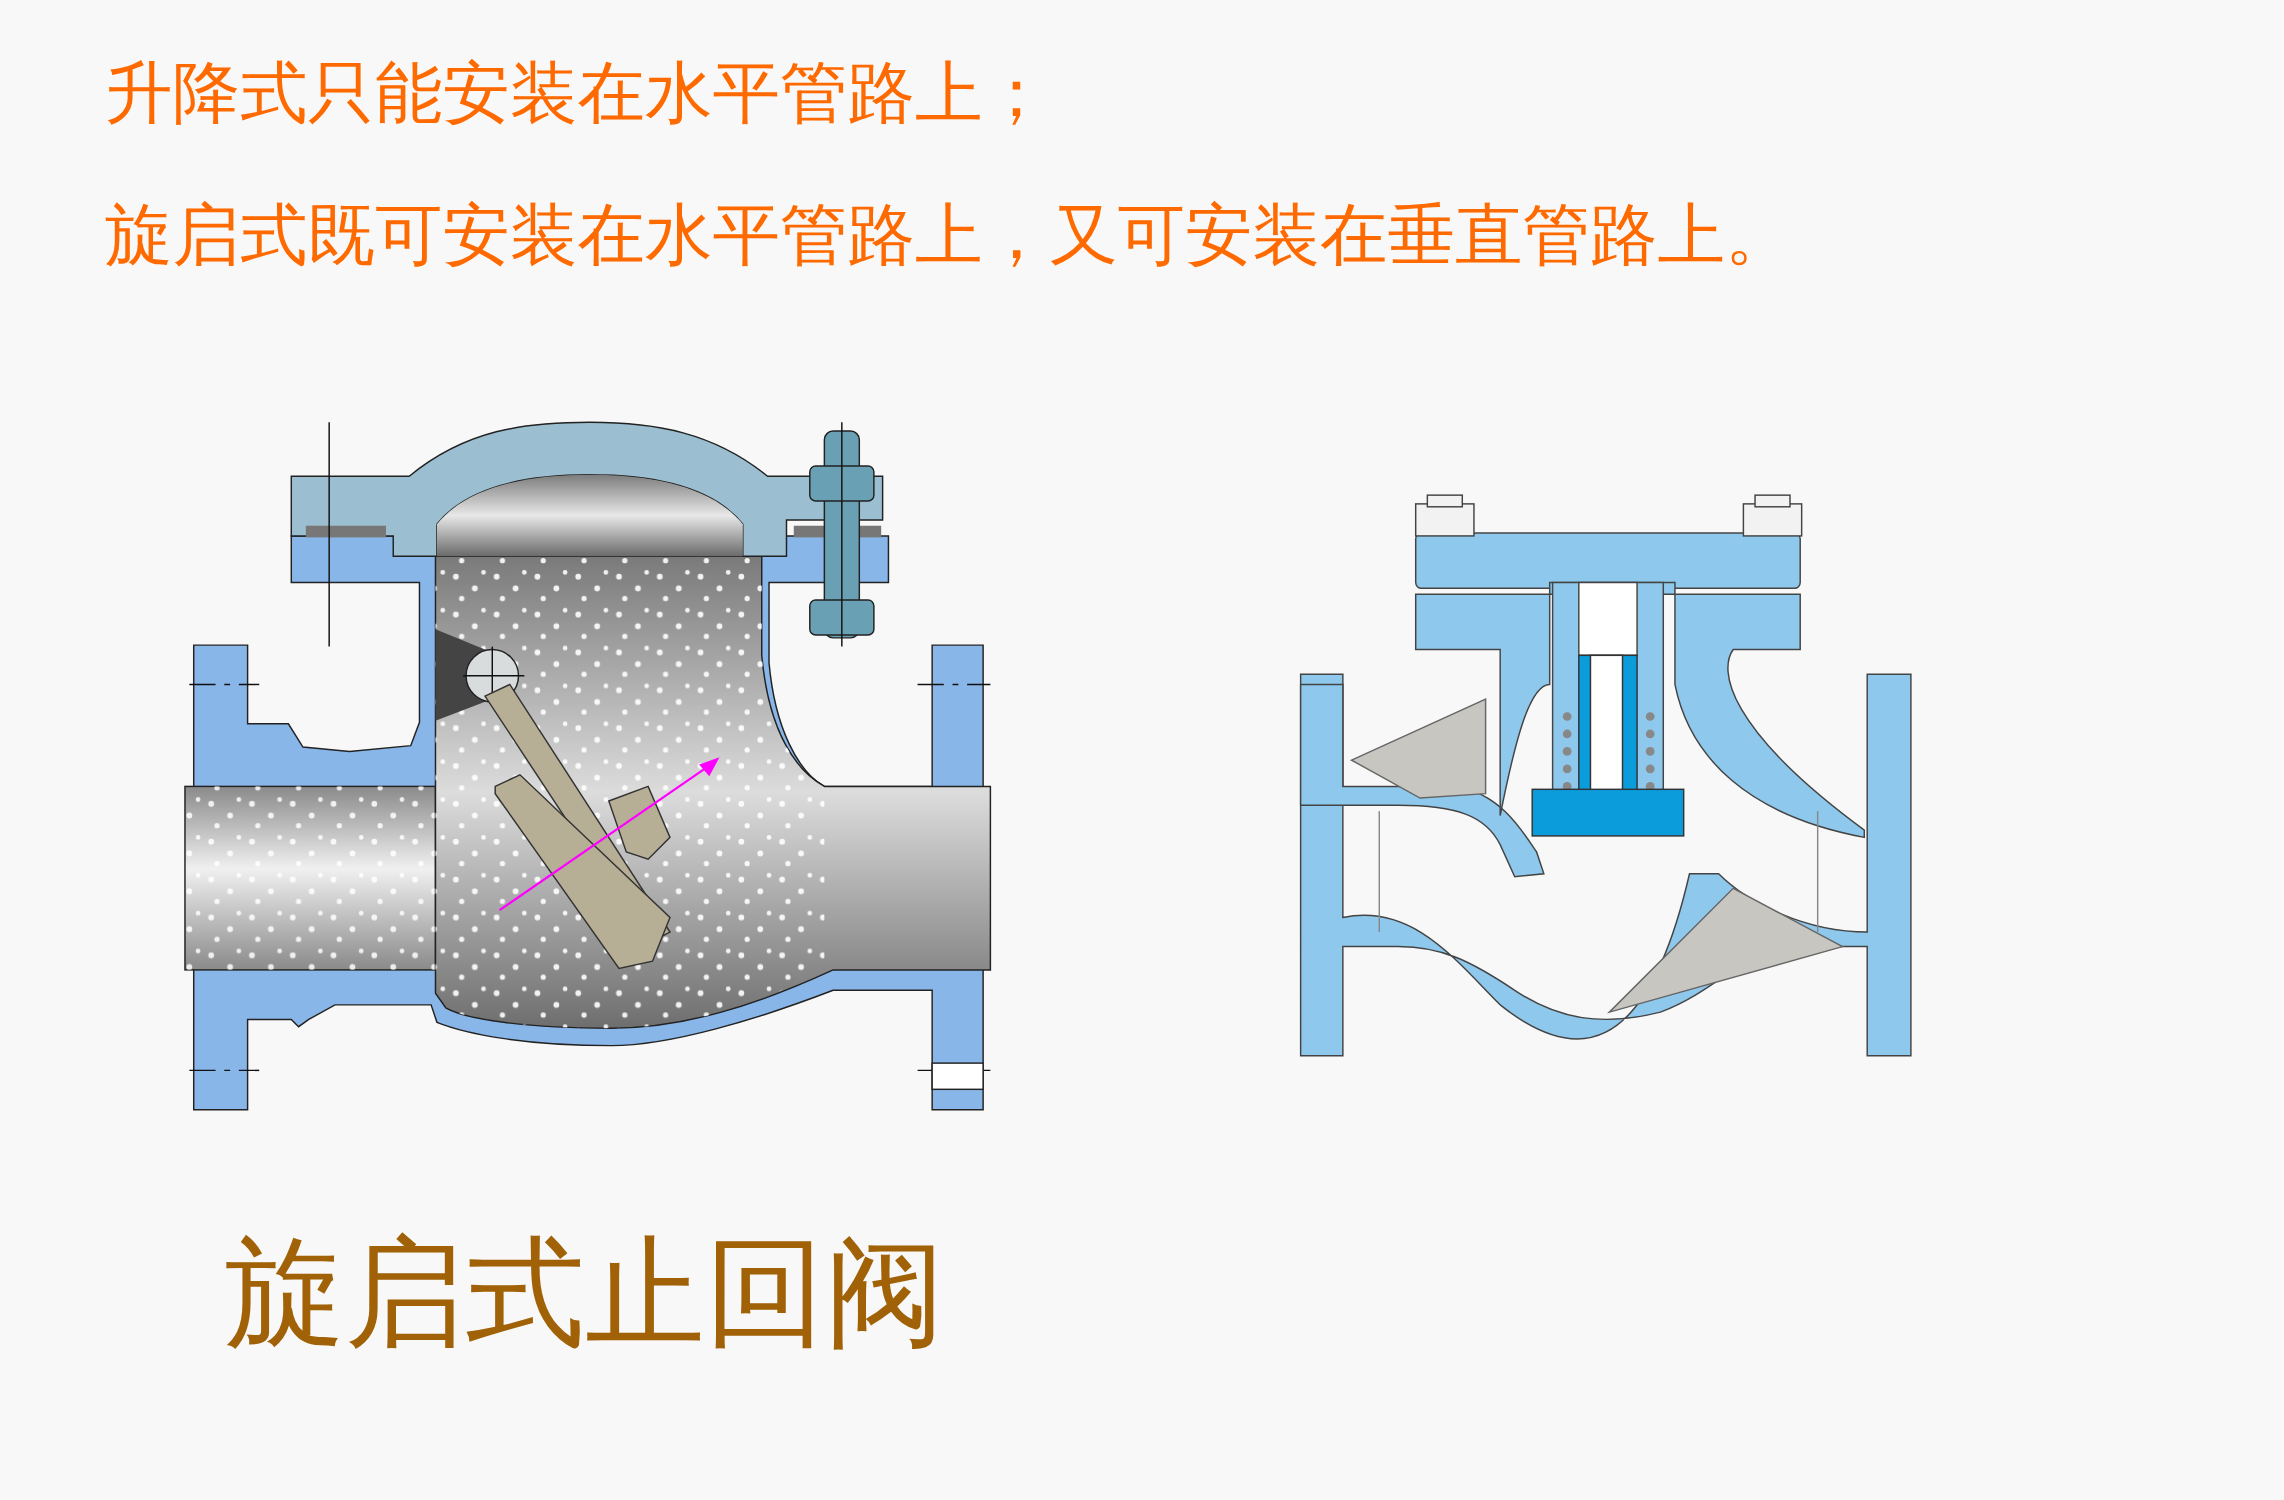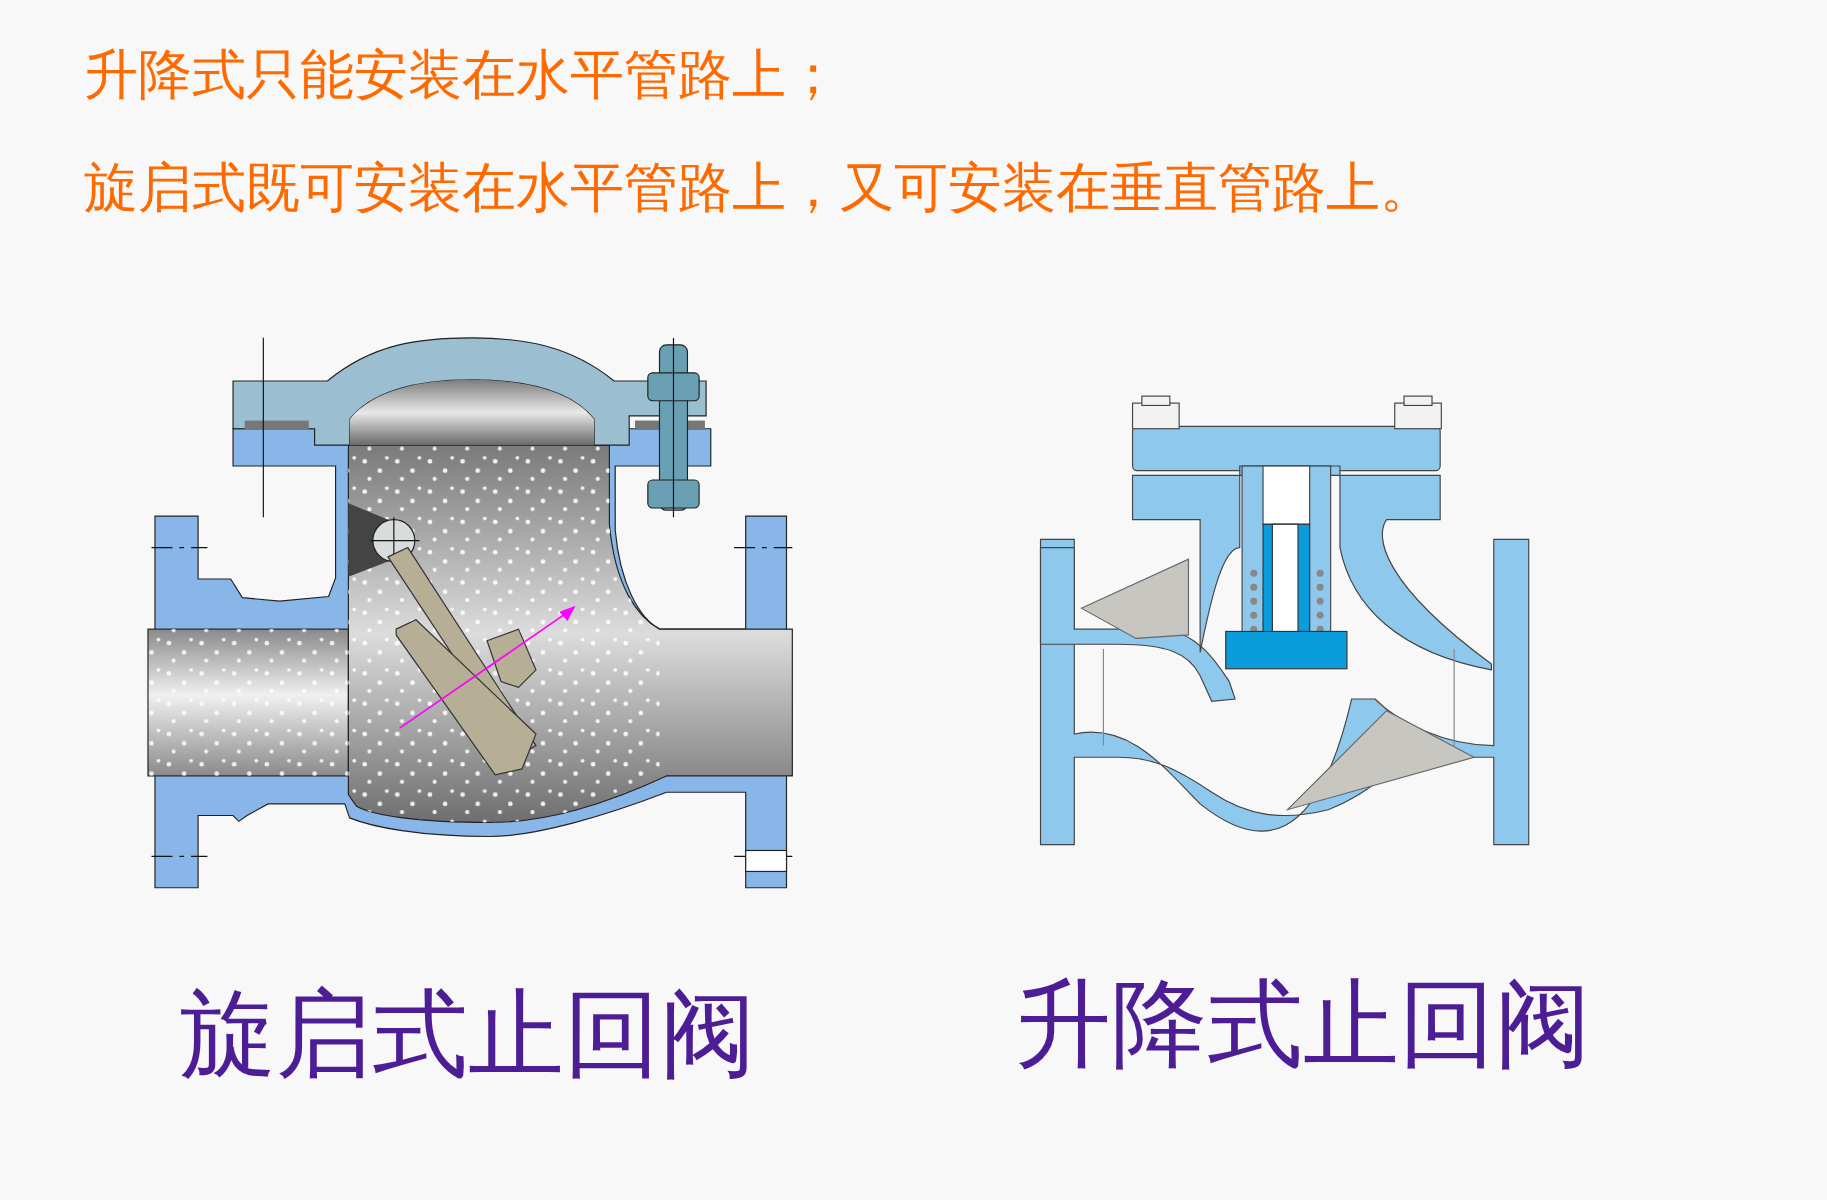--- a/index.html
+++ b/index.html
@@ -1,20 +1,20 @@
 <!DOCTYPE html>
 <html><head>
 <meta charset="utf-8">
 <style>
   html,body{margin:0;padding:0;background:#f8f8f8;}
   #page{position:relative;width:1827px;height:1200px;overflow:hidden;background:#f8f8f8;font-family:"DejaVu Sans",sans-serif;}
   .note{position:absolute;left:84px;color:#ff6a00;font-size:54px;line-height:60px;letter-spacing:0px;white-space:nowrap;font-family:"DejaVu Sans",sans-serif;}
   #note1{top:45px;}
   #note2{top:158px;text-align:center;}
-  .caption{position:absolute;color:#4c1d95;font-size:96px;line-height:100px;white-space:nowrap;font-family:Liberation Serif, serif;}
+  .caption{position:absolute;color:#a16207;font-size:96px;line-height:100px;white-space:nowrap;font-family:Liberation Sans, sans-serif;}
   #cap-swing{left:180px;top:985px;}
   #cap-lift{left:1015px;top:975px;}
   svg.diag{position:absolute;left:0;top:0;width:1827px;height:1200px;}
 </style>
 </head>
 <body>
 
 <div id="page">
 
   <div id="note1" class="note">升降式只能安装在水平管路上；</div>
@@ -125,14 +125,13 @@
 
       <polygon points="928,522 1020,480 1020,545 975,548" fill="#c8c6c0" stroke="#666"></polygon>
       <polygon points="1105,695 1190,610 1265,650" fill="#c8c6c0" stroke="#666"></polygon>
 
       <line x1="947" y1="557" x2="947" y2="640" stroke="#888"></line>
       <line x1="1248" y1="557" x2="1248" y2="640" stroke="#888"></line>
     </g>
   </svg>
 
   <div id="cap-swing" class="caption">旋启式止回阀</div>
-  <div id="cap-lift" class="caption">升降式止回阀</div>
 </div>
 
 </body></html>

